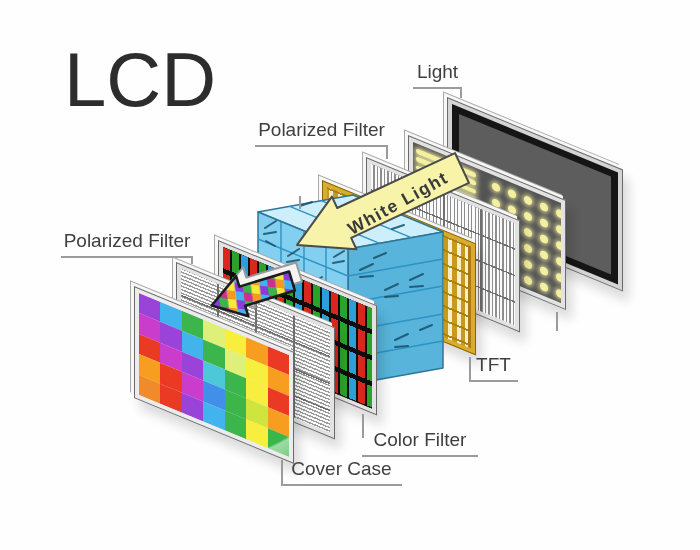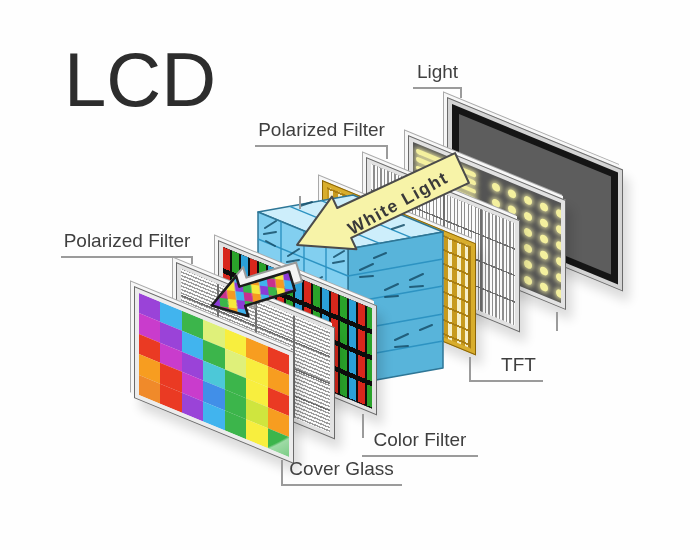--- a/index.html
+++ b/index.html
@@ -61,21 +61,21 @@
   
   .label{position:absolute;font-size:19px;line-height:1.25;color:var(--label-text,#3f3f3f);
          border-bottom:2px solid var(--leader-gray,#9b9b9b);padding-bottom:3px;text-align:center;
          z-index:10;white-space:nowrap;}
   .riser{position:absolute;width:2px;background:var(--leader-gray,#9b9b9b);z-index:10;}
   .lab-case{left:413px;top:60px;width:49px;}
   .lab-pol-top{left:255px;top:118px;width:133px;}
   .lab-lc{left:180px;top:168px;width:121px;}
   .lab-pol-left{left:61px;top:229px;width:132px;}
   .lab-backlight{left:556px;top:304px;width:100px;}
-  .lab-tft{left:469px;top:353px;width:49px;padding-left:25px;}
+  .lab-tft{left:469px;top:353px;width:49px;}
   .lab-cf{left:362px;top:428px;width:116px;}
   .lab-cover{left:281px;top:457px;width:121px;}
   .r-case{left:460px;top:87px;height:11px;}
   .r-pol-top{left:386px;top:146px;height:13px;}
   .r-lc{left:299px;top:196px;height:13px;}
   .r-pol-left{left:191px;top:256px;height:8px;}
   .r-backlight{left:556px;top:312px;height:19px;}
   .r-tft{left:469px;top:357px;height:23px;}
   .r-cf{left:362px;top:414px;height:24px;}
   .r-cover{left:281px;top:460px;height:24px;}
@@ -254,16 +254,16 @@
   <div class="riser r-pol-left"></div>
 
   <div class="riser r-backlight"></div>
 
   <div class="label lab-tft">TFT</div>
   <div class="riser r-tft"></div>
 
   <div class="label lab-cf">Color Filter</div>
   <div class="riser r-cf"></div>
 
-  <div class="label lab-cover">Cover Glass</div>
+  <div class="label lab-cover">Cover Case</div>
   <div class="riser r-cover"></div>
 
 </div>
 
 </body></html>

